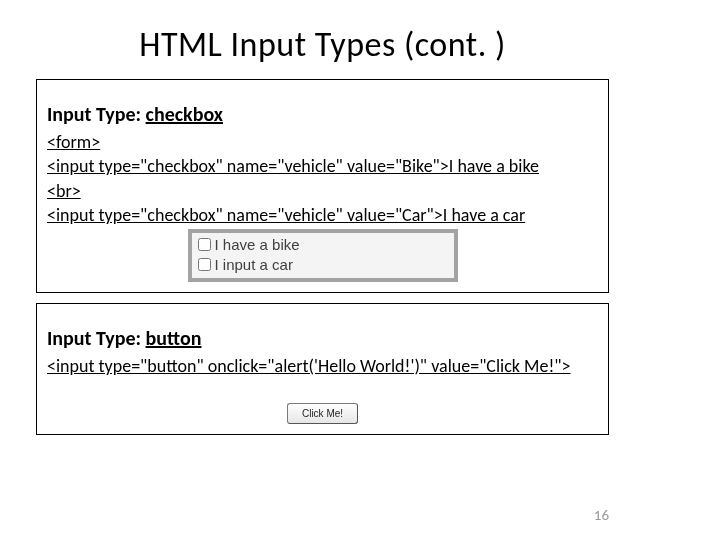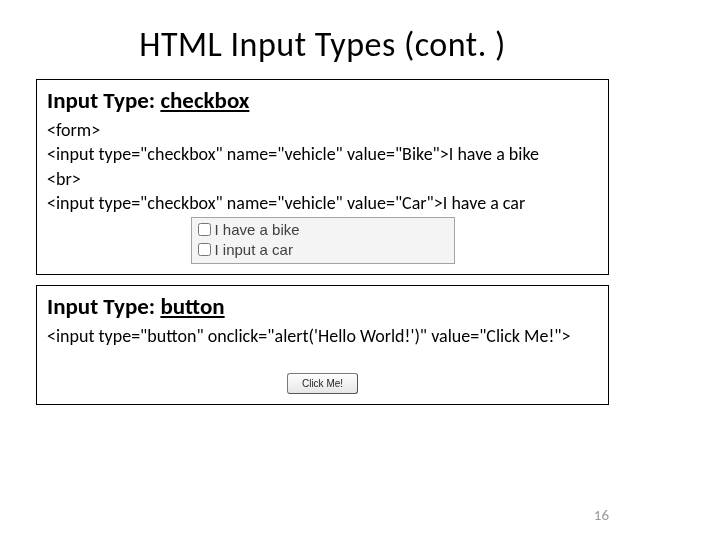--- a/index.html
+++ b/index.html
@@ -26,38 +26,39 @@
     text-align: center;
     margin: 6px 0 14px 0;
     letter-spacing: 0.5px;
   }
   .box {
     border: 1px solid #000;
     padding: 6px 10px 10px 10px;
     margin-bottom: 10px;
   }
   .section-heading {
-    font-size: 23px;
+    font-size: 20px;
     font-weight: 700;
-    margin: 0 0 4px 0;
+    margin: 16px 0 4px 0;
   }
   .section-heading .underline {
     text-decoration: underline;
   }
   .code-line {
     font-size: 18px;
     line-height: 1.35;
     white-space: pre-wrap;
     font-family: Calibri, "Segoe UI", Arial, sans-serif;
+    text-decoration: underline;
   }
   .render-demo {
     margin: 2px auto 0 auto;
     width: 250px;
     background: #f4f4f4;
-    border: 1px solid #a3a3a3;
+    border: 4px solid #a3a3a3;
     padding: 2px 6px 4px 6px;
     font-family: Verdana, Arial, sans-serif;
     font-size: 15px;
     color: #404040;
   }
   .render-demo .cb-row {
     display: flex;
     align-items: center;
     gap: 4px;
     line-height: 1.3;

